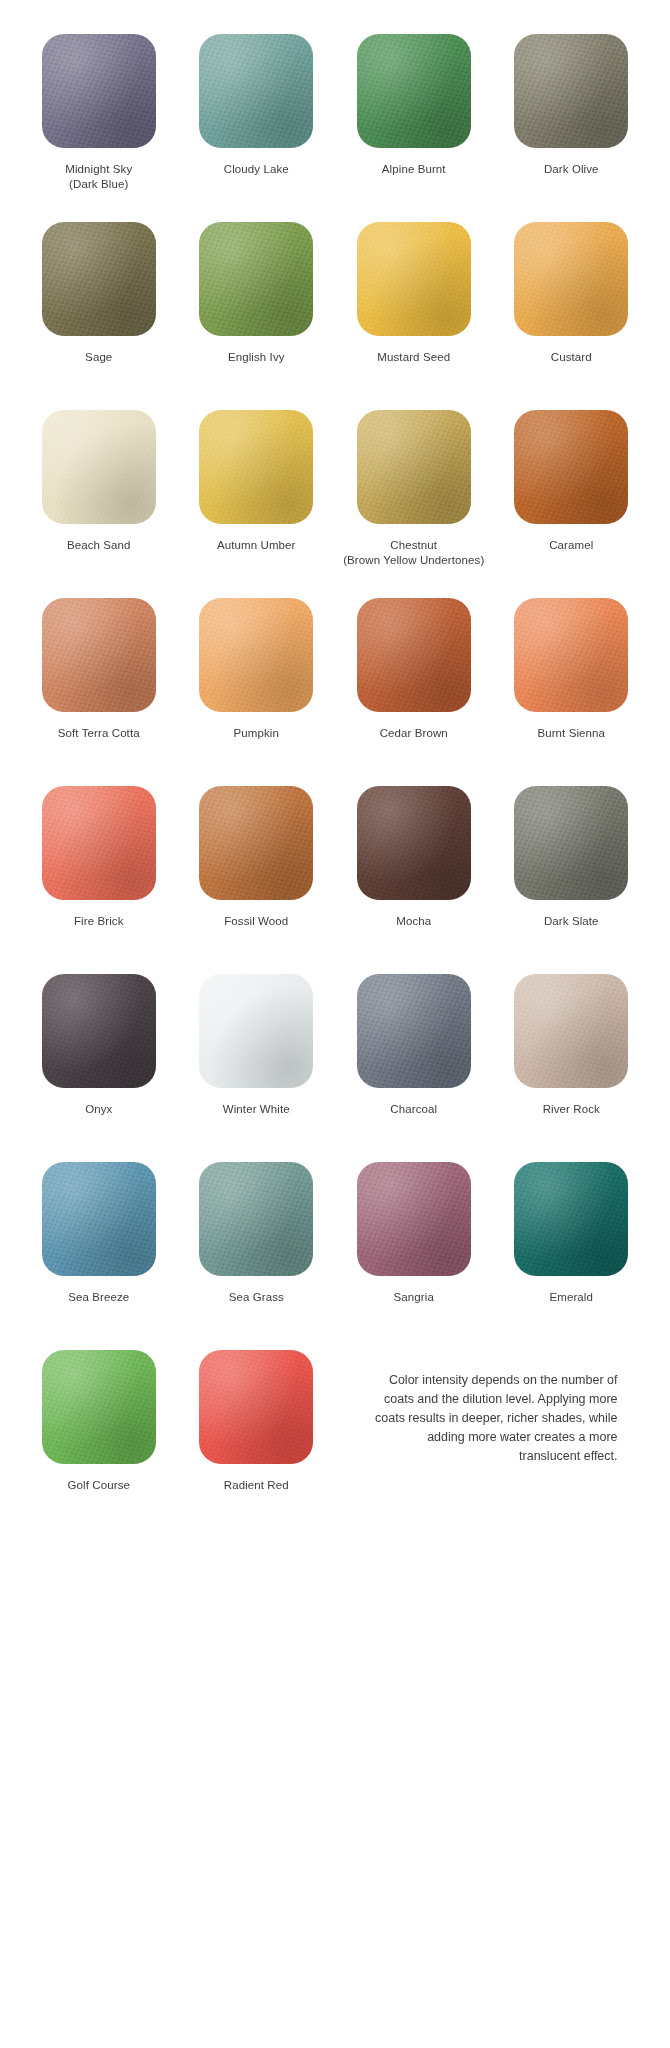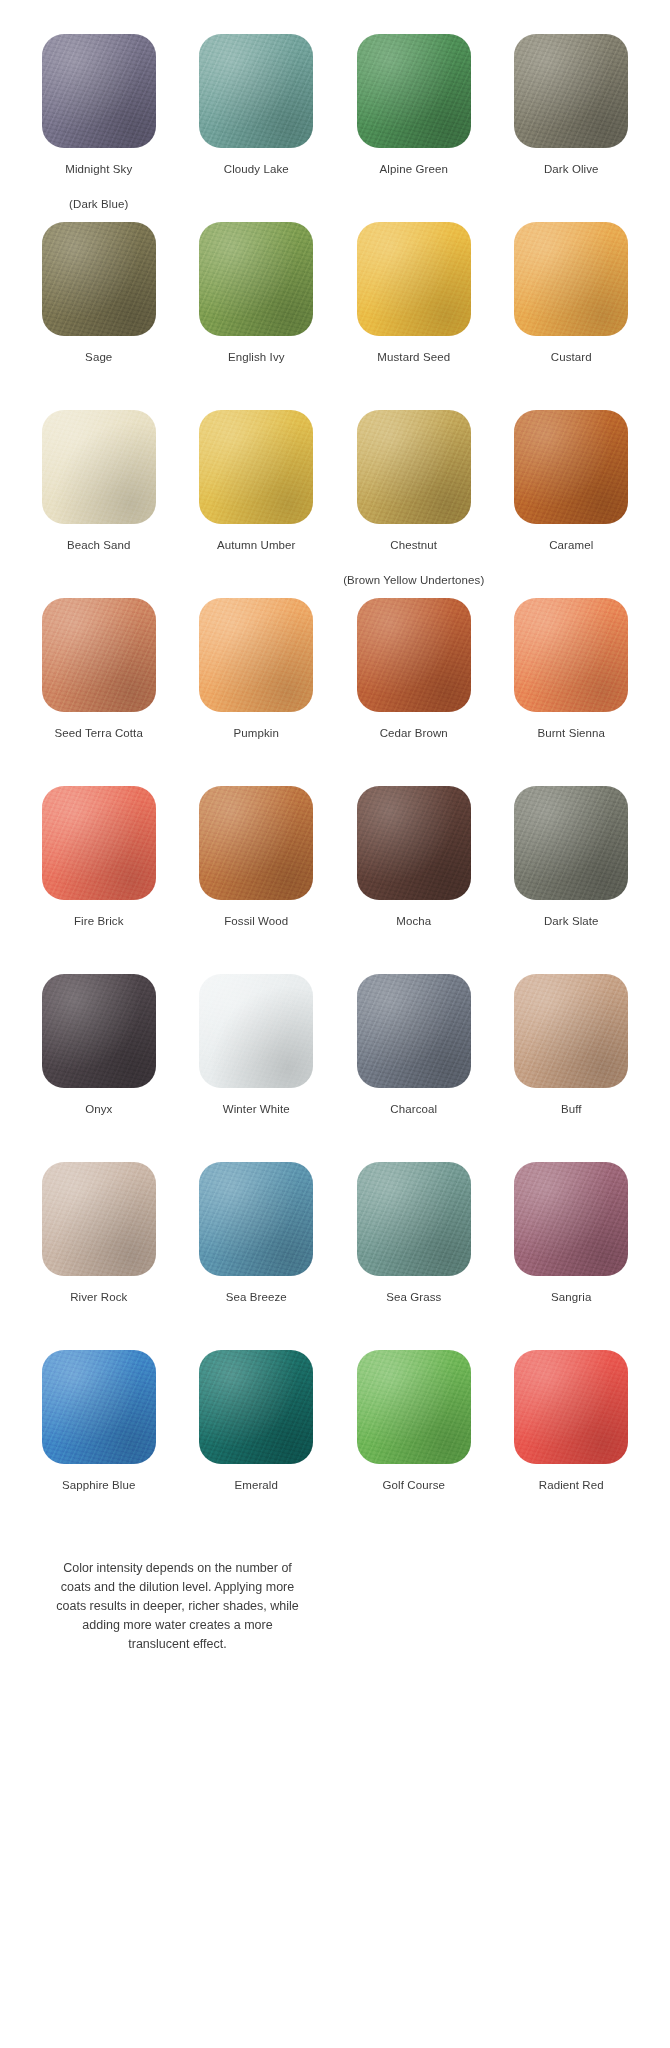--- a/index.html
+++ b/index.html
@@ -92,35 +92,34 @@
     margin-top: 14px;
     font-size: 11.5px;
     line-height: 15px;
     text-align: center;
     color: #3d3d3d;
     letter-spacing: 0.1px;
     max-width: 160px;
   }
   .label .sub {
     display: block;
-    margin-top: 20px;
   }
 
   .note-cell {
     grid-column: span 2;
     display: flex;
     align-items: flex-start;
     justify-content: center;
     padding-top: 8px;
     height: 188px;
   }
   .note {
     font-size: 12.5px;
     line-height: 19px;
-    text-align: center;
+    text-align: right;
     color: #3d3d3d;
     width: 250px;
   }
 </style>
 </head>
 <body>
 
 <div class="sheet">
   <div class="grid" id="grid">
       <div class="cell">
@@ -132,21 +131,21 @@
       <div class="cell">
         <div class="swatch-wrap">
           <div class="swatch" style="background: linear-gradient(137deg, rgb(129, 173, 166) 0%, rgb(112, 160, 153) 45%, rgb(94, 146, 137) 100%);"></div>
         </div>
         <div class="label"><span>Cloudy Lake</span></div>
       </div>
       <div class="cell">
         <div class="swatch-wrap">
           <div class="swatch" style="background: linear-gradient(137deg, rgb(93, 154, 99) 0%, rgb(75, 138, 83) 45%, rgb(65, 122, 72) 100%);"></div>
         </div>
-        <div class="label"><span>Alpine Green</span></div>
+        <div class="label"><span>Alpine Burnt</span></div>
       </div>
       <div class="cell">
         <div class="swatch-wrap">
           <div class="swatch" style="background: linear-gradient(137deg, rgb(139, 136, 119) 0%, rgb(125, 122, 106) 45%, rgb(108, 106, 92) 100%);"></div>
         </div>
         <div class="label"><span>Dark Olive</span></div>
       </div>
       <div class="cell">
         <div class="swatch-wrap">
           <div class="swatch" style="background: linear-gradient(137deg, rgb(132, 126, 91) 0%, rgb(118, 112, 79) 45%, rgb(106, 100, 70) 100%);"></div>
@@ -192,21 +191,21 @@
       <div class="cell">
         <div class="swatch-wrap">
           <div class="swatch" style="background: linear-gradient(137deg, rgb(198, 119, 65) 0%, rgb(185, 100, 43) 45%, rgb(168, 88, 35) 100%);"></div>
         </div>
         <div class="label"><span>Caramel</span></div>
       </div>
       <div class="cell">
         <div class="swatch-wrap">
           <div class="swatch" style="background: linear-gradient(137deg, rgb(216, 148, 116) 0%, rgb(205, 130, 96) 45%, rgb(192, 116, 82) 100%);"></div>
         </div>
-        <div class="label"><span>Seed Terra Cotta</span></div>
+        <div class="label"><span>Soft Terra Cotta</span></div>
       </div>
       <div class="cell">
         <div class="swatch-wrap">
           <div class="swatch" style="background: linear-gradient(137deg, rgb(244, 184, 126) 0%, rgb(237, 167, 101) 45%, rgb(227, 154, 85) 100%);"></div>
         </div>
         <div class="label"><span>Pumpkin</span></div>
       </div>
       <div class="cell">
         <div class="swatch-wrap">
           <div class="swatch" style="background: linear-gradient(137deg, rgb(203, 115, 74) 0%, rgb(187, 95, 55) 45%, rgb(169, 82, 45) 100%);"></div>
@@ -256,26 +255,20 @@
         <div class="label"><span>Winter White</span></div>
       </div>
       <div class="cell">
         <div class="swatch-wrap">
           <div class="swatch" style="background: linear-gradient(137deg, rgb(127, 135, 147) 0%, rgb(111, 118, 130) 45%, rgb(97, 104, 116) 100%);"></div>
         </div>
         <div class="label"><span>Charcoal</span></div>
       </div>
       <div class="cell">
         <div class="swatch-wrap">
-          <div class="swatch" style="background: linear-gradient(137deg, rgb(210, 176, 152) 0%, rgb(196, 159, 131) 45%, rgb(183, 145, 117) 100%);"></div>
-        </div>
-        <div class="label"><span>Buff</span></div>
-      </div>
-      <div class="cell">
-        <div class="swatch-wrap">
           <div class="swatch" style="background: linear-gradient(137deg, rgb(215, 198, 186) 0%, rgb(201, 181, 166) 45%, rgb(188, 167, 151) 100%);"></div>
         </div>
         <div class="label"><span>River Rock</span></div>
       </div>
       <div class="cell">
         <div class="swatch-wrap">
           <div class="swatch" style="background: linear-gradient(137deg, rgb(112, 163, 187) 0%, rgb(91, 146, 172) 45%, rgb(78, 132, 158) 100%);"></div>
         </div>
         <div class="label"><span>Sea Breeze</span></div>
       </div>
@@ -283,26 +276,20 @@
         <div class="swatch-wrap">
           <div class="swatch" style="background: linear-gradient(137deg, rgb(131, 166, 160) 0%, rgb(113, 151, 144) 45%, rgb(98, 137, 129) 100%);"></div>
         </div>
         <div class="label"><span>Sea Grass</span></div>
       </div>
       <div class="cell">
         <div class="swatch-wrap">
           <div class="swatch" style="background: linear-gradient(137deg, rgb(170, 120, 134) 0%, rgb(154, 100, 117) 45%, rgb(138, 85, 102) 100%);"></div>
         </div>
         <div class="label"><span>Sangria</span></div>
-      </div>
-      <div class="cell">
-        <div class="swatch-wrap">
-          <div class="swatch" style="background: linear-gradient(137deg, rgb(87, 149, 210) 0%, rgb(61, 130, 196) 45%, rgb(51, 117, 182) 100%);"></div>
-        </div>
-        <div class="label"><span>Sapphire Blue</span></div>
       </div>
       <div class="cell">
         <div class="swatch-wrap">
           <div class="swatch" style="background: linear-gradient(137deg, rgb(45, 128, 120) 0%, rgb(27, 106, 99) 45%, rgb(14, 90, 85) 100%);"></div>
         </div>
         <div class="label"><span>Emerald</span></div>
       </div>
       <div class="cell">
         <div class="swatch-wrap">
           <div class="swatch" style="background: linear-gradient(137deg, rgb(130, 195, 110) 0%, rgb(108, 180, 85) 45%, rgb(94, 166, 72) 100%);"></div>

